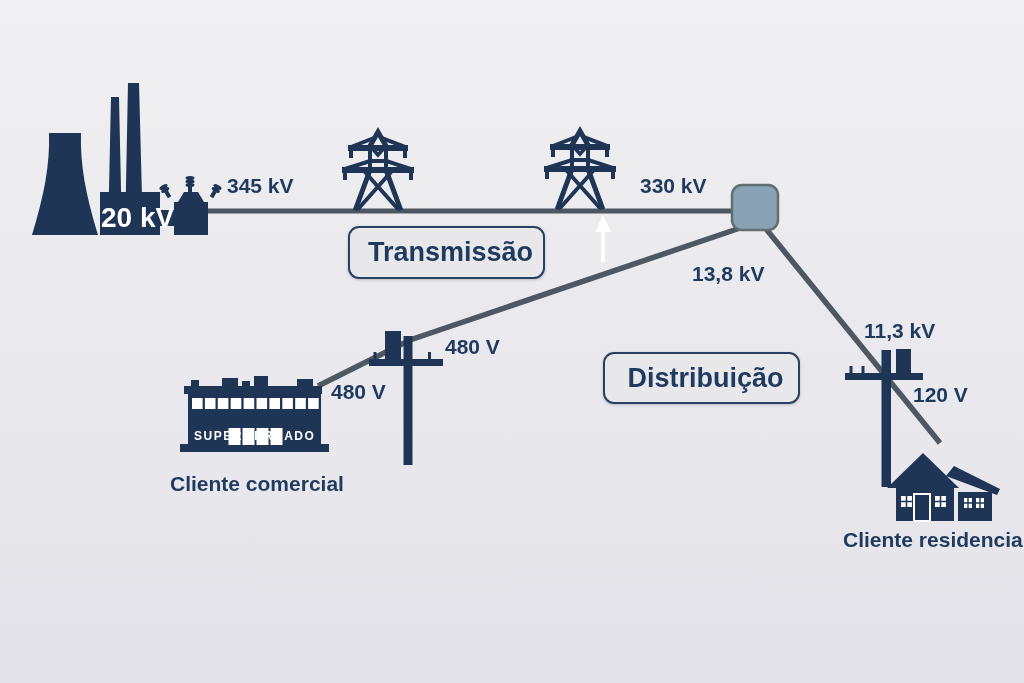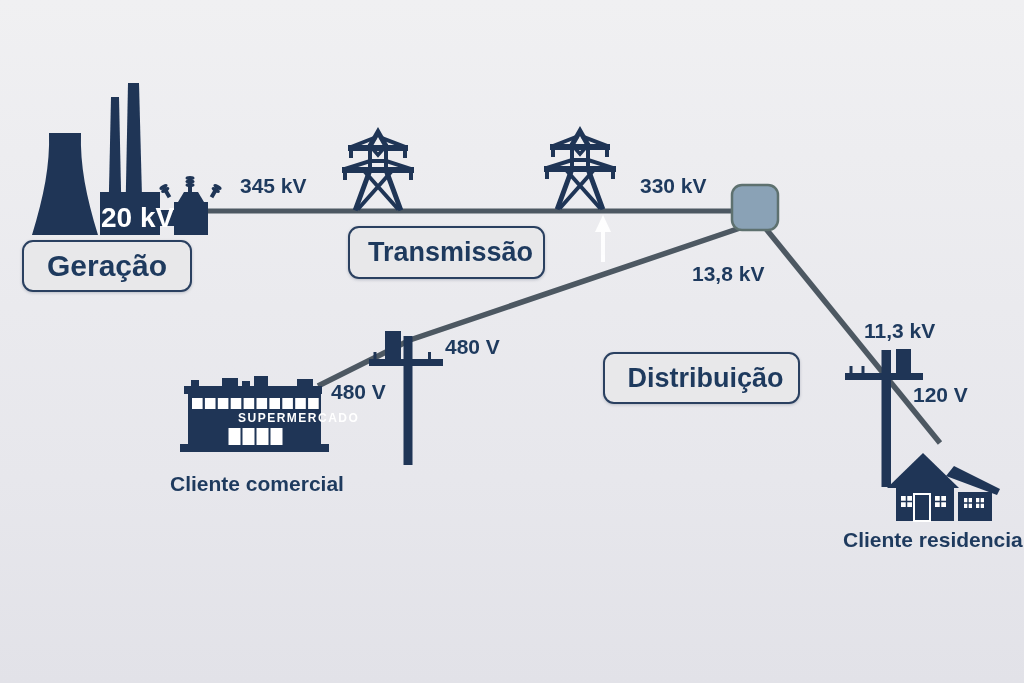--- a/index.html
+++ b/index.html
@@ -160,36 +160,33 @@
         <path d="M968 498 V508 M964 503 H972" stroke="#1f3556" stroke-width="1.4"></path>
       </g>
       <g>
         <rect x="976" y="498" width="8" height="10" fill="#ffffff"></rect>
         <path d="M980 498 V508 M976 503 H984" stroke="#1f3556" stroke-width="1.4"></path>
       </g>
     </g>
   </svg>
 
   <div class="lbl v v-white" style="left:101px;top:202px;">20 kV</div>
-  <div class="lbl v" style="left:240px;top:174px;">345 kV</div>
+  <div class="lbl v" style="left:227px;top:174px;">345 kV</div>
   <div class="lbl v" style="left:640px;top:174px;">330 kV</div>
   <div class="lbl v" style="left:692px;top:262px;">13,8 kV</div>
   <div class="lbl v" style="left:445px;top:335px;">480 V</div>
   <div class="lbl v" style="left:331px;top:380px;">480 V</div>
   <div class="lbl v" style="left:864px;top:319px;">11,3 kV</div>
   <div class="lbl v" style="left:913px;top:383px;">120 V</div>
 
-  <div class="sign" style="left:194px;top:411px;width:120px;margin-left:44px;">SUPERMERCADO</div>
+  <div class="sign" style="left:194px;top:429px;width:120px;">SUPERMERCADO</div>
 
   <div class="lbl client" style="left:170px;top:472px;">Cliente comercial</div>
   <div class="lbl client" style="left:843px;top:528px;">Cliente residencial</div>
 
-  <div class="stagebox g" style="left:22px;top:240px;width:166px;height:48px;">
-    <span>Geração</span>
-  </div>
   <div class="stagebox t" style="left:348px;top:226px;width:185px;height:49px;">
     <span>Transmissão</span>
   </div>
   <div class="stagebox t" style="left:583px;top:352px;width:185px;height:48px;margin-left:20px;">
     <span>Distribuição</span>
   </div>
 
 </div>
 
 </body></html>

